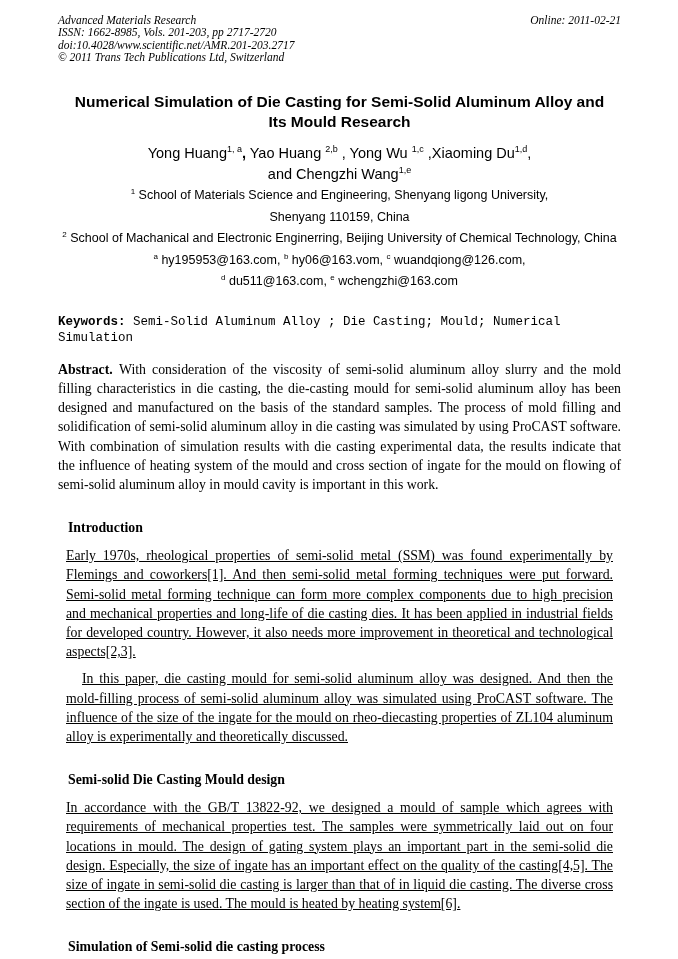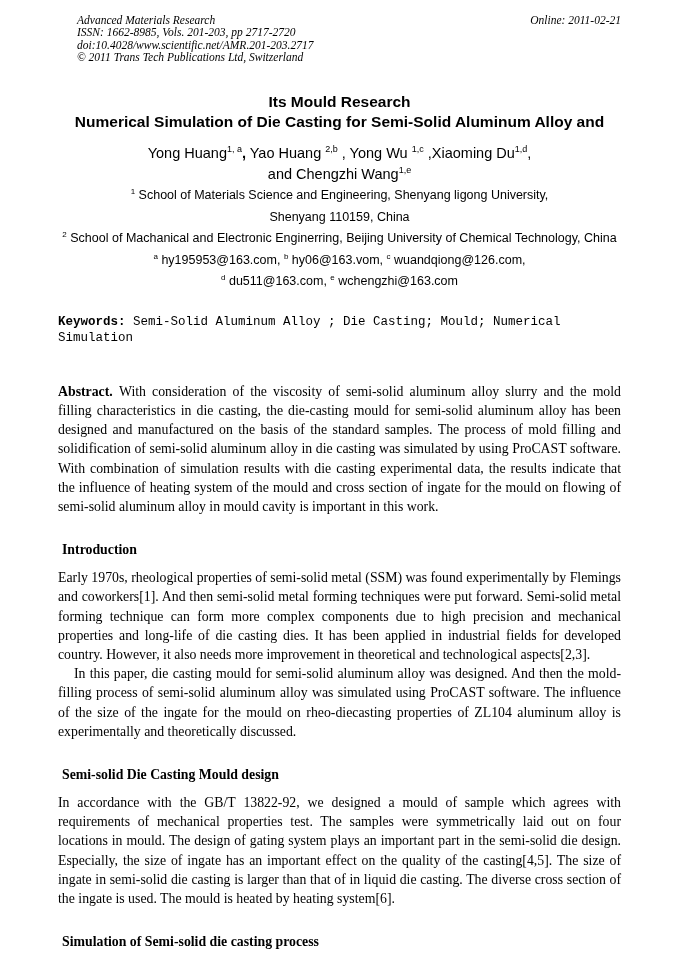--- a/index.html
+++ b/index.html
@@ -18,21 +18,21 @@
     display: flex;
     justify-content: space-between;
     align-items: flex-start;
     padding-top: 14px;
     font-family: "Liberation Serif", serif;
     font-style: italic;
     font-size: 11.5px;
     line-height: 12.3px;
     color: #000000;
   }
-  .pub-left div { white-space: nowrap; margin-left: 19px; }
+  .pub-left div { white-space: nowrap; }
   .pub-right { white-space: nowrap; }
 
   
   .title {
     margin: 29px 0 0 0;
     font-family: "Liberation Sans", sans-serif;
     font-weight: bold;
     font-size: 15.5px;
     line-height: 20px;
     text-align: center;
@@ -58,62 +58,63 @@
   .keywords {
     margin-top: 21px;
     font-family: Liberation Mono, monospace;
     font-size: 12.5px;
     line-height: 16px;
     text-align: left;
   }
 
   
   .abstract {
-    margin-top: 36px;
+    margin-top: 14px;
     font-family: "Liberation Serif", serif;
     font-size: 13.8px;
     line-height: 19.2px;
     text-align: justify;
   }
   .section-heading {
-    margin: 25px 0 9px 4px;
+    margin: 25px 0 9px 10px;
     font-family: "Liberation Serif", serif;
     font-weight: bold;
     font-size: 13.8px;
     line-height: 18px;
     text-align: left;
   }
   .paras p {
-    margin: 0;
+    margin: 8px;
     font-family: "Liberation Serif", serif;
     font-size: 13.8px;
     line-height: 19.2px;
     text-align: justify;
+    text-decoration: underline;
   }
   .paras p.indent { text-indent: 16px; }
 </style>
 </head>
 <body>
 
 <div class="page">
   <div class="content">
 
     <header class="pub-header">
       <div class="pub-left">
         <div>Advanced Materials Research</div>
         <div>ISSN: 1662-8985, Vols. 201-203, pp 2717-2720</div>
         <div>doi:10.4028/www.scientific.net/AMR.201-203.2717</div>
         <div>© 2011 Trans Tech Publications Ltd, Switzerland</div>
       </div>
       <div class="pub-right">Online: 2011-02-21</div>
     </header>
 
     <h1 class="title">
+      <div>Numerical Simulation of Die Casting for Semi-Solid Aluminum Alloy and</div>
       <div>Its Mould Research</div>
-      <div>Numerical Simulation of Die Casting for Semi-Solid Aluminum Alloy and</div>
     </h1>
 
     <div class="authors">
       <div><span style="font-weight: normal; text-align: right;">Yong Huang</span><sup>1, a</sup><span style="font-weight: bold;">,</span><span> Yao Huang </span><sup>2,b</sup><span> , Yong Wu </span><sup>1,c</sup><span> ,Xiaoming Du</span><sup>1,d</sup><span>,</span></div>
       <div><span>and Chengzhi Wang</span><sup>1,e</sup></div>
     </div>
 
     <div class="affil-block">
       <div><sup>1</sup><span> School of Materials Science and Engineering, Shenyang ligong University,</span></div>
       <div><span>Shenyang 110159, China</span></div>

